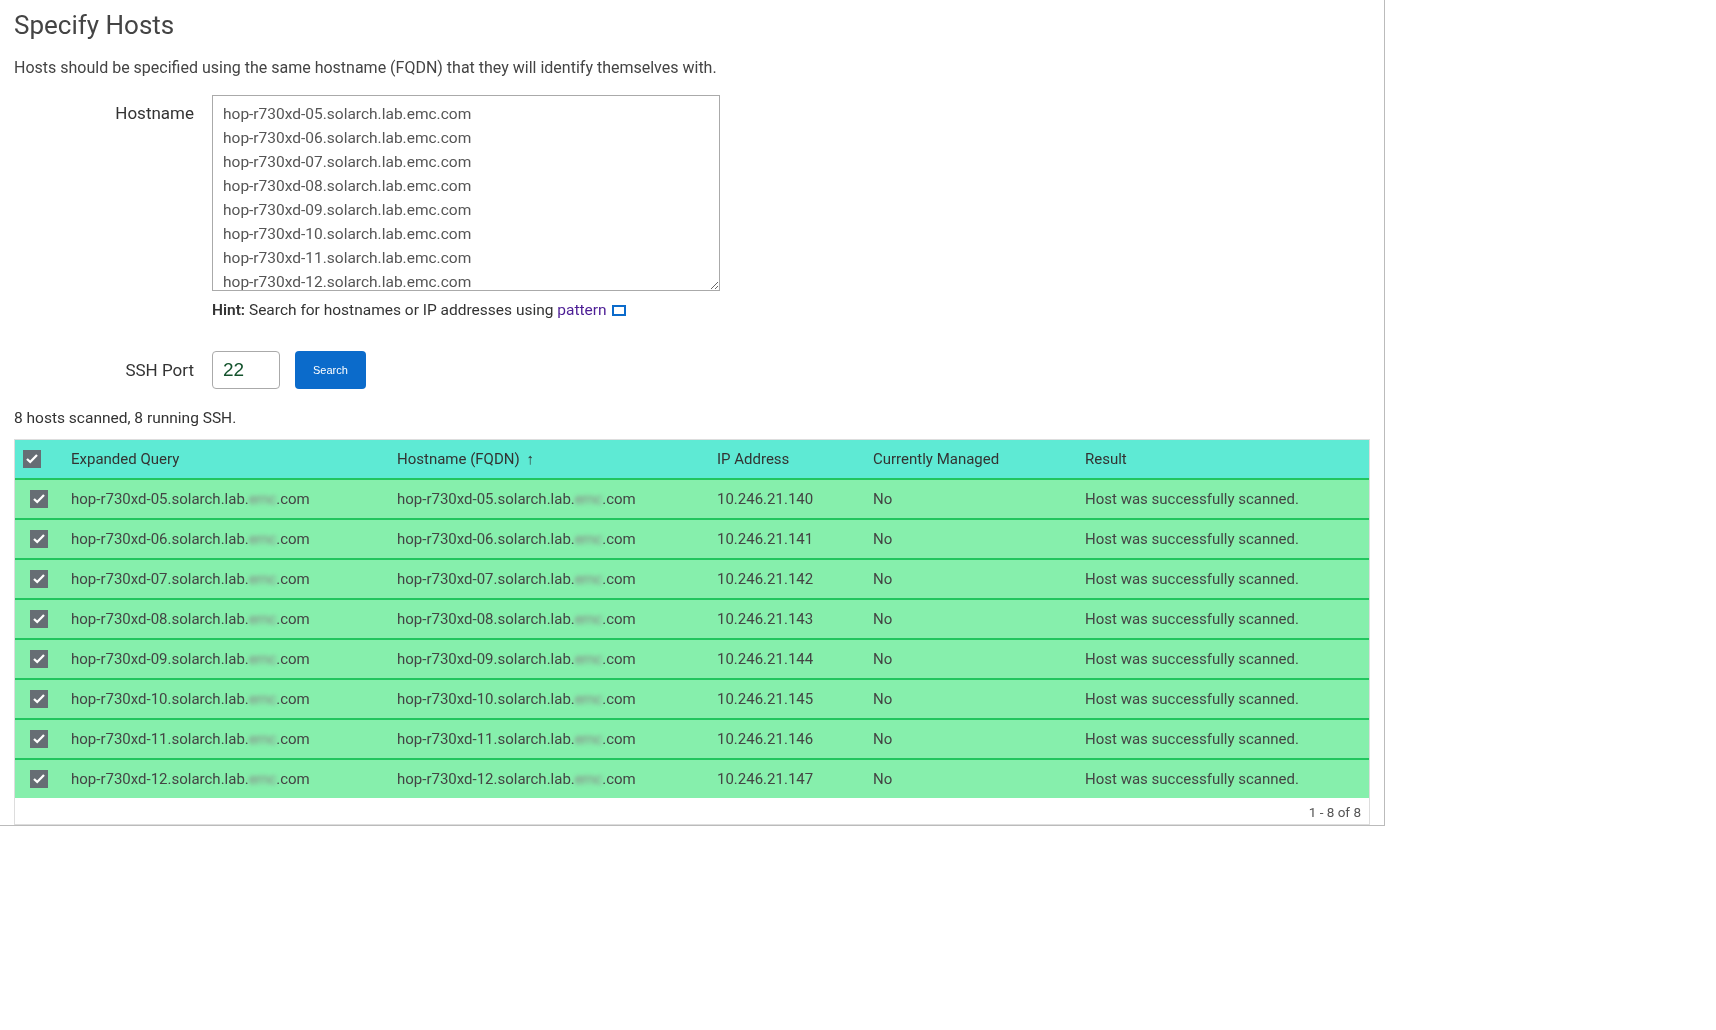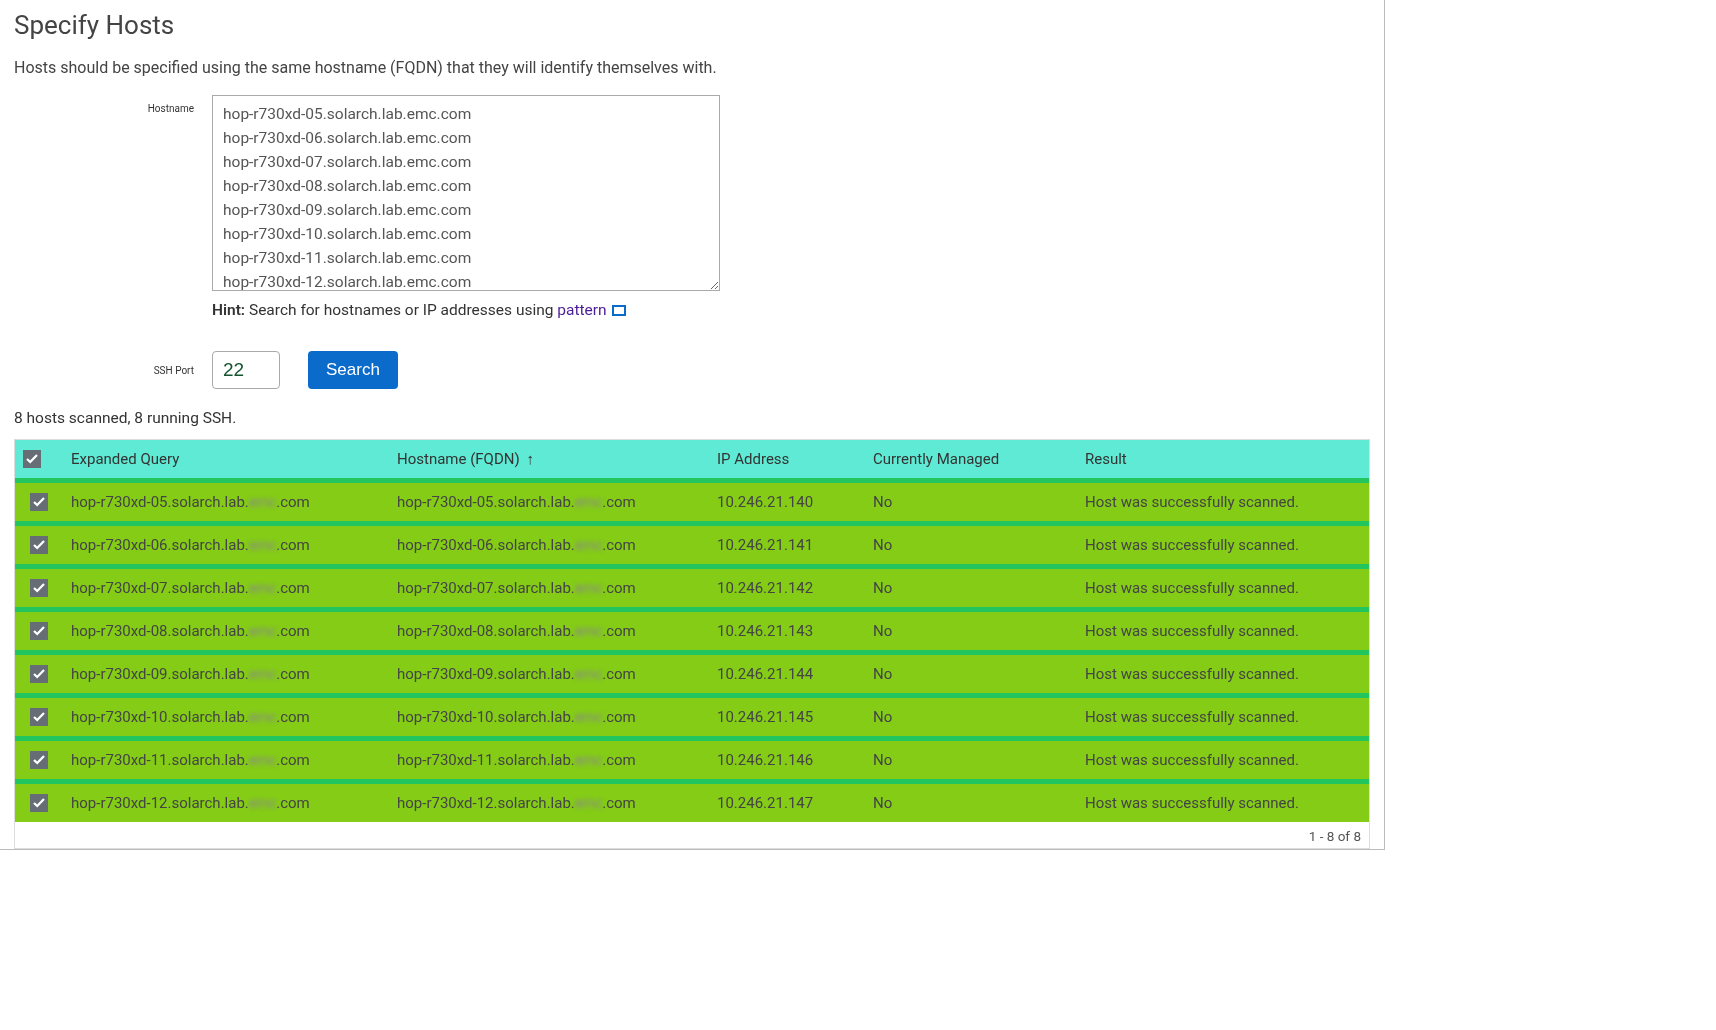--- a/index.html
+++ b/index.html
@@ -31,21 +31,21 @@
   .form-row {
     display: flex;
     align-items: flex-start;
     margin-bottom: 10px;
   }
   .form-label-col {
     width: 198px;
     text-align: right;
     padding-right: 18px;
     padding-top: 8px;
-    font-size: 10px;
+    font-size: 17px;
     color: #333;
   }
   .form-control-col {
     flex: 0 0 auto;
   }
   textarea.hostnames {
     width: 508px;
     height: 196px;
     font-family: inherit;
     font-size: 15.5px;
@@ -83,25 +83,25 @@
     width: 68px;
     height: 38px;
     font-size: 19px;
     padding: 8px 10px;
     border: 1px solid #aaa;
     border-radius: 4px;
     color: #14532d;
   }
   button.search-btn {
     height: 38px;
-    margin-left: 28px;
+    margin-left: 15px;
     padding: 0 18px;
     background: #0b6bcb;
     color: #fff;
-    font-size: 17px;
+    font-size: 11px;
     border: none;
     border-radius: 4px;
     cursor: pointer;
   }
   .scan-status {
     font-size: 15.5px;
     color: #333;
     margin-bottom: 12px;
   }
   .results {
@@ -117,22 +117,22 @@
     font-weight: 400;
     color: #333;
     padding: 10px 8px;
     background: #5eead4;
   }
   table.results-table td {
     padding: 10px 8px;
     color: #444;
   }
   table.results-table tbody tr {
-    background: #84cc16;
-    border-top: 5px solid #22c55e;
+    background: #86efac;
+    border-top: 2px solid #22c55e;
   }
   col.c-check { width: 48px; }
   col.c-expanded { width: 326px; }
   col.c-fqdn { width: 320px; }
   col.c-ip { width: 156px; }
   col.c-managed { width: 212px; }
   col.c-result { }
   .cb-cell { text-align: center; }
   .cb {
     display: inline-flex;

